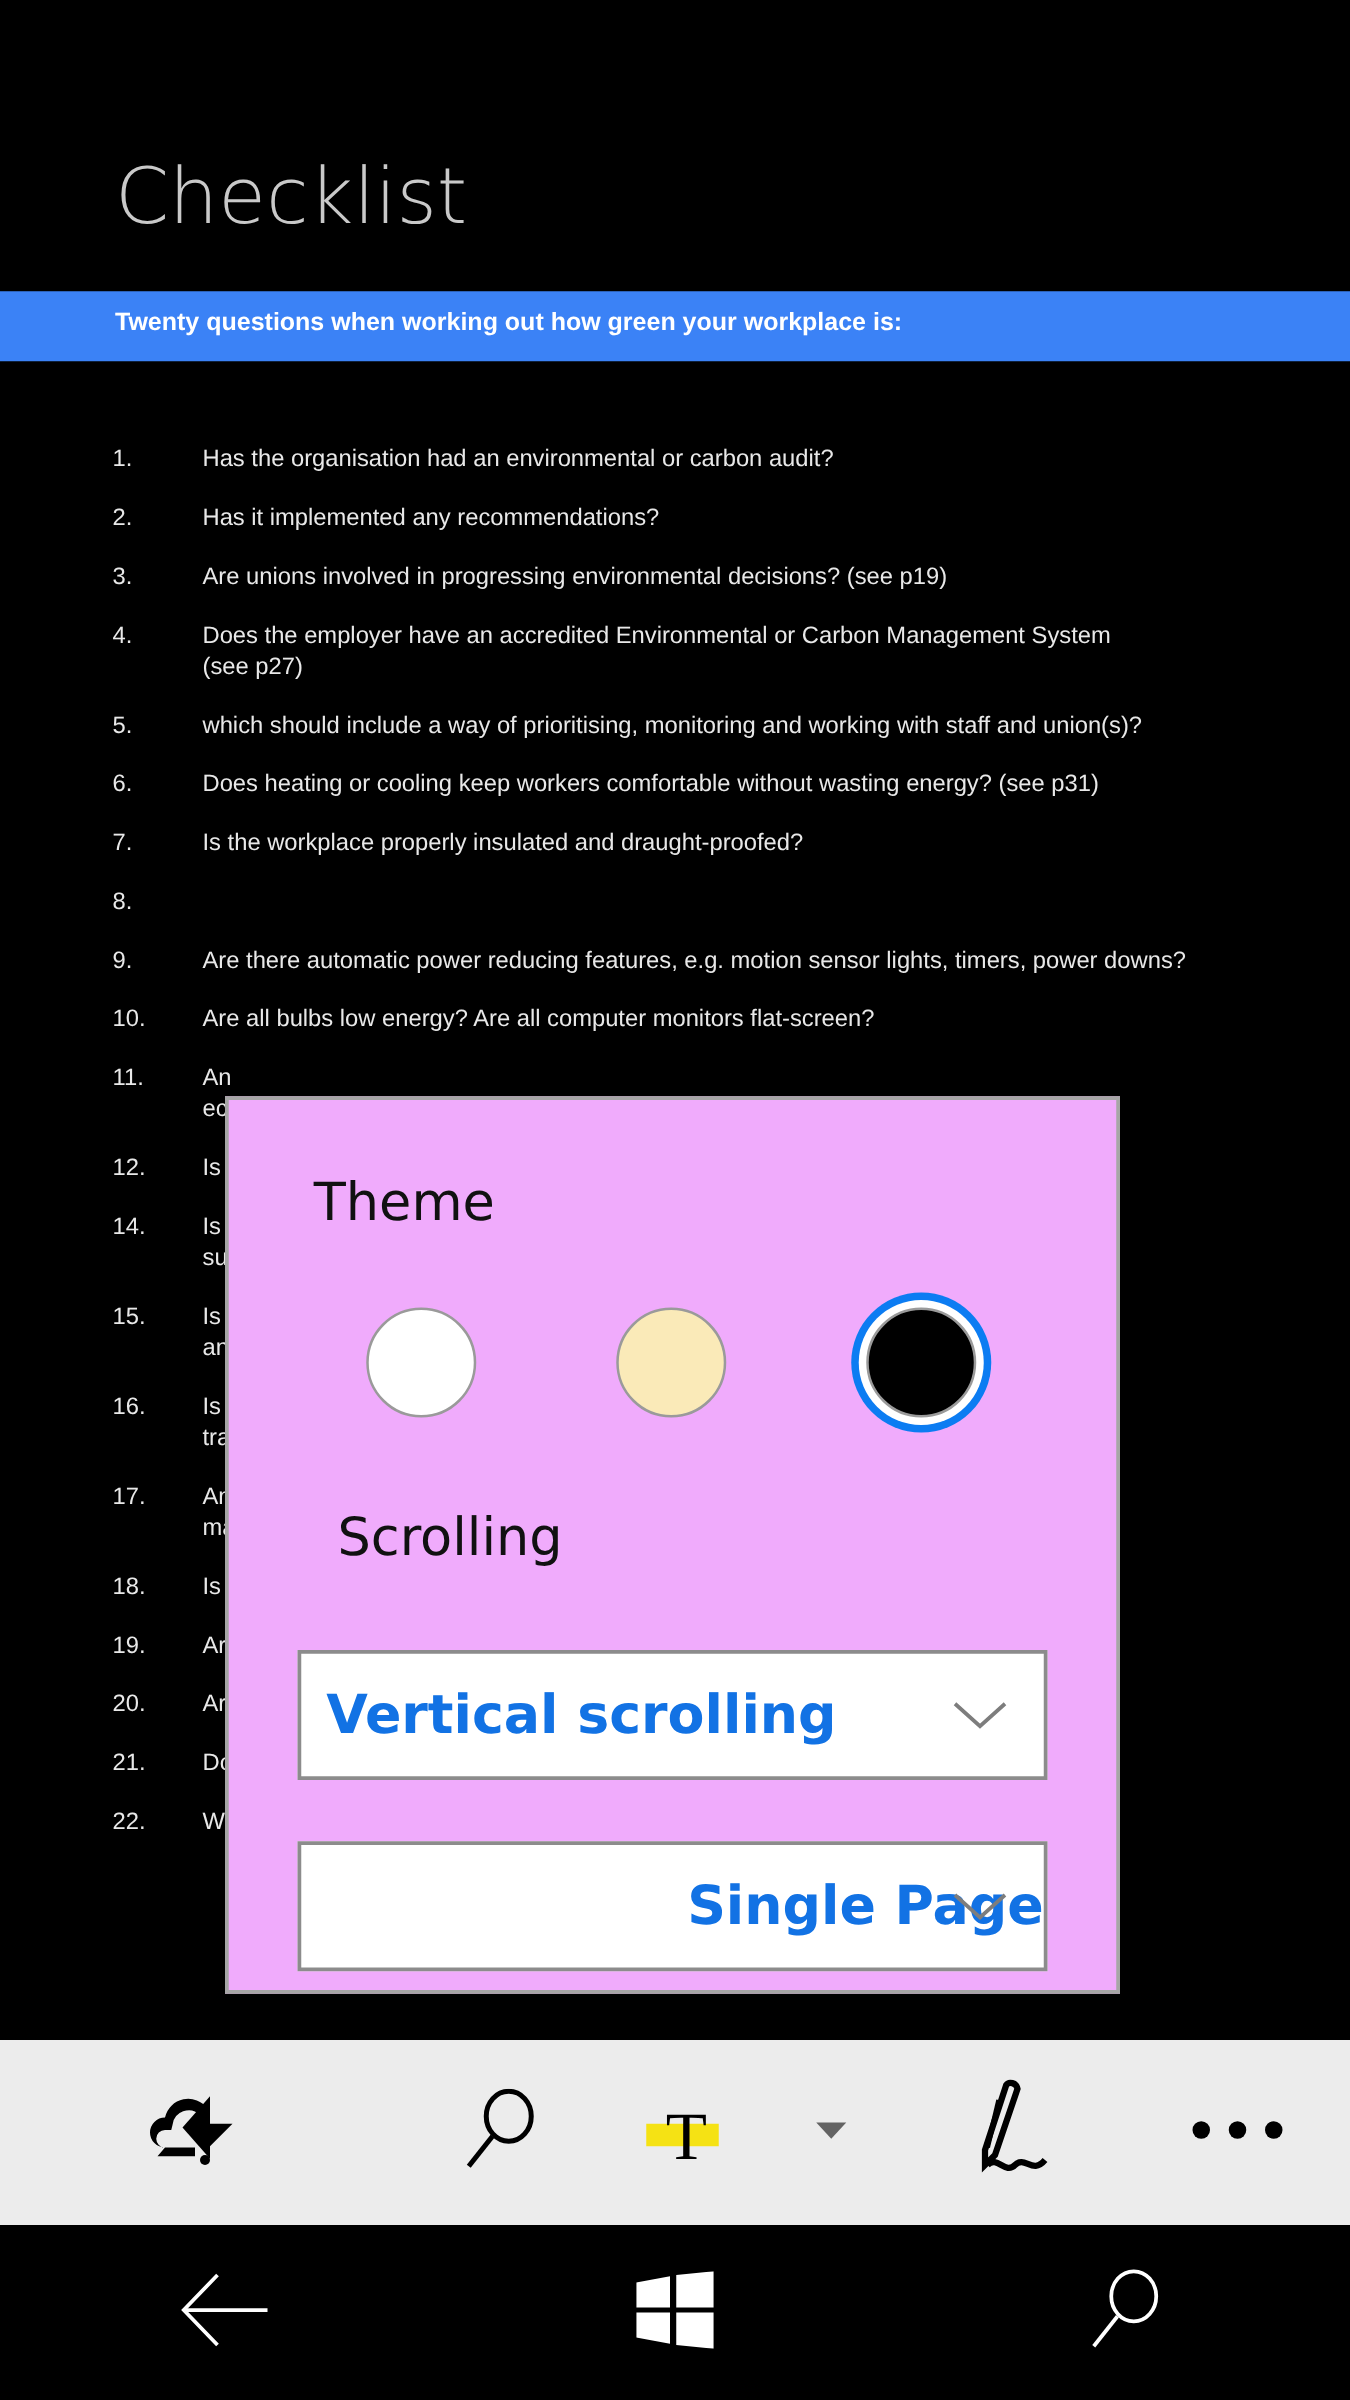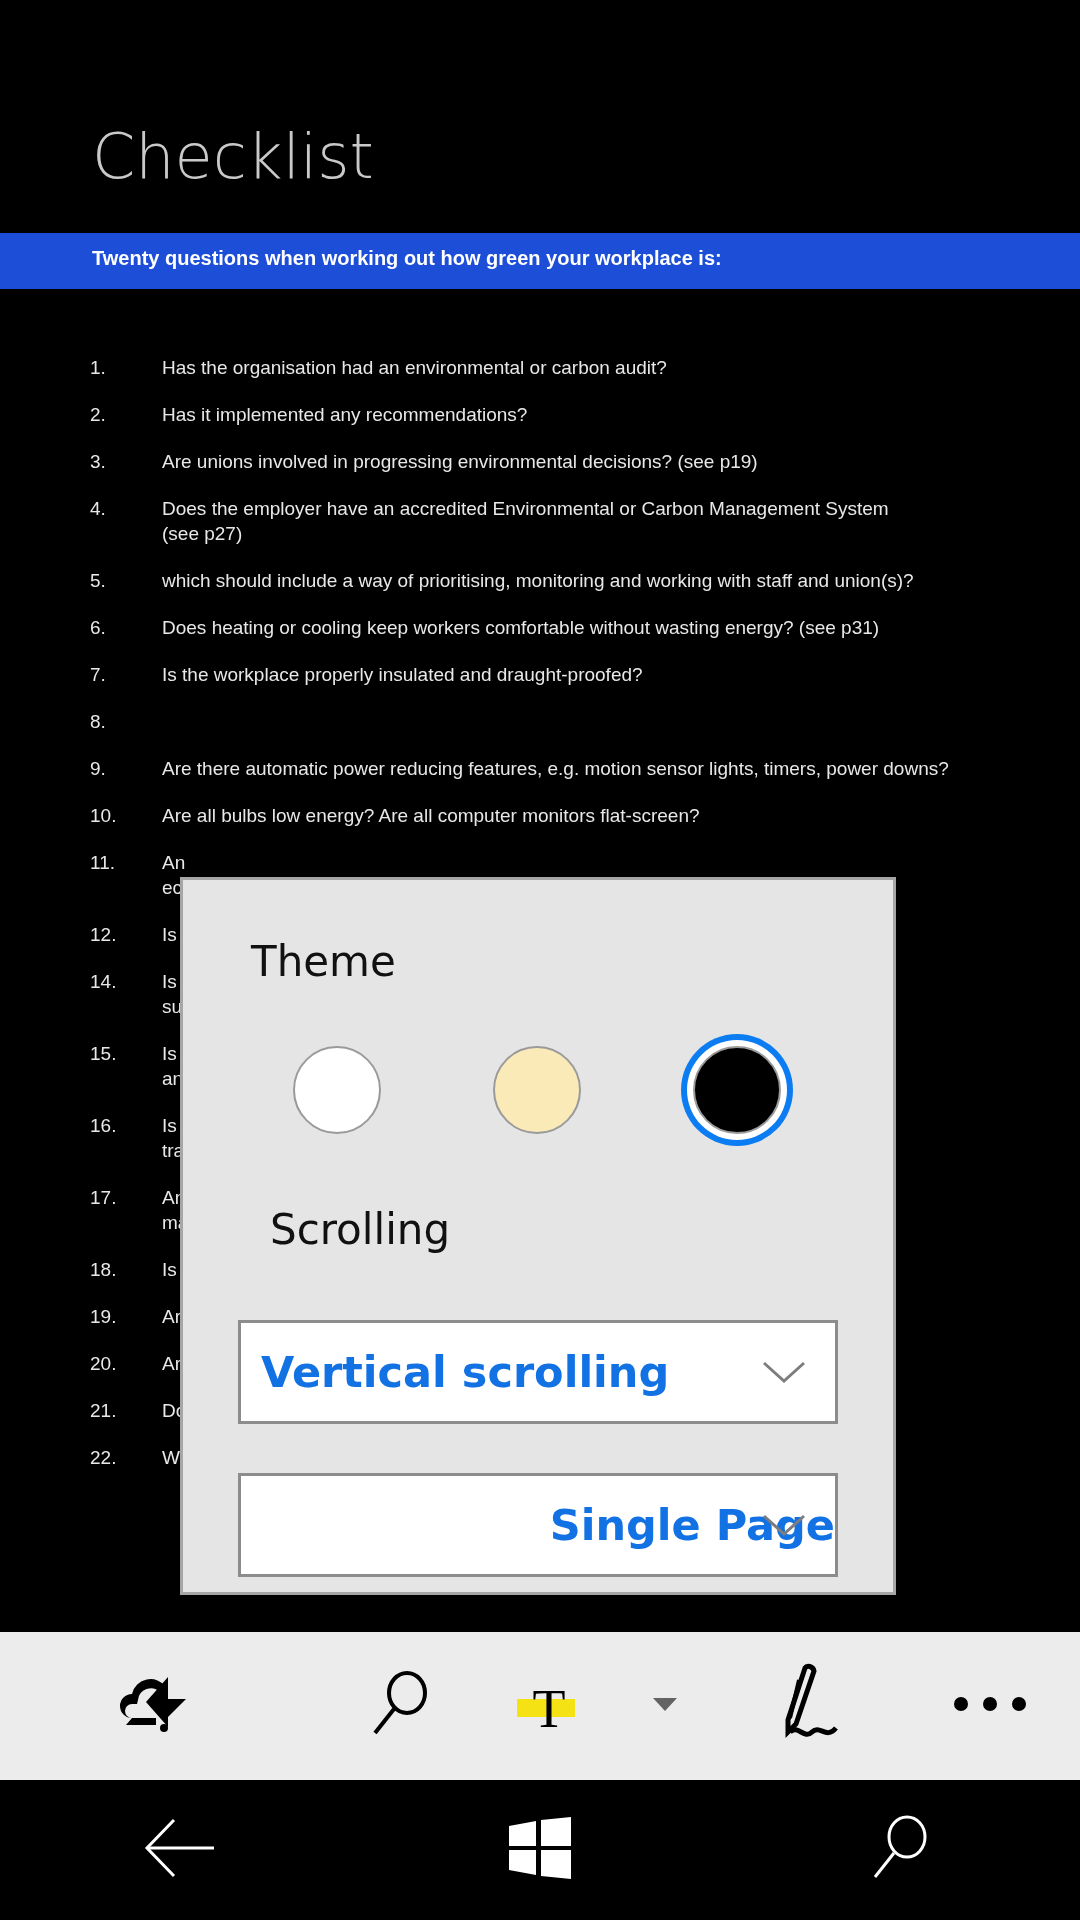--- a/index.html
+++ b/index.html
@@ -18,21 +18,21 @@
   }
   #page-title{
     position:absolute;left:92px;top:120px;
     font-size:62px;color:#c9c9c9;
     font-family:"DejaVu Sans", sans-serif;
     font-weight:300;letter-spacing:0px;
     white-space:nowrap;
   }
   #subtitle-bar{
     position:absolute;left:0;top:233px;width:1080px;height:56px;
-    background:#1d4ed8;
+    background:#3b82f6;
   }
   #subtitle-text{
     position:absolute;left:92px;top:14px;
     font-size:20px;color:#ffffff;font-weight:bold;
     font-family:"Liberation Sans", sans-serif;
     white-space:nowrap;
   }
   #checklist{
     position:absolute;left:0;top:355px;width:1080px;
   }
@@ -55,21 +55,21 @@
   .q-text{
     flex:1;
     padding-right:28px;
     white-space:pre-line;
   }
   
   #settings-dialog{
     position:absolute;
     left:180px;top:877px;
     width:716px;height:718px;
-    background:#e5e5e5;
+    background:#f0abfc;
     border:3px solid #a6a6a6;
     box-sizing:border-box;
     z-index:20;
   }
   .section-heading{
     position:absolute;
     font-size:42px;
     color:#111;
     font-family:"DejaVu Sans", sans-serif;
     font-weight:400;

